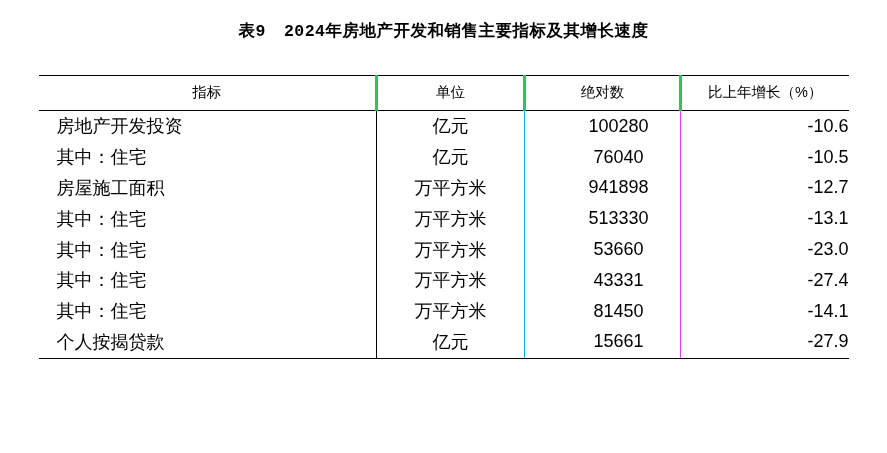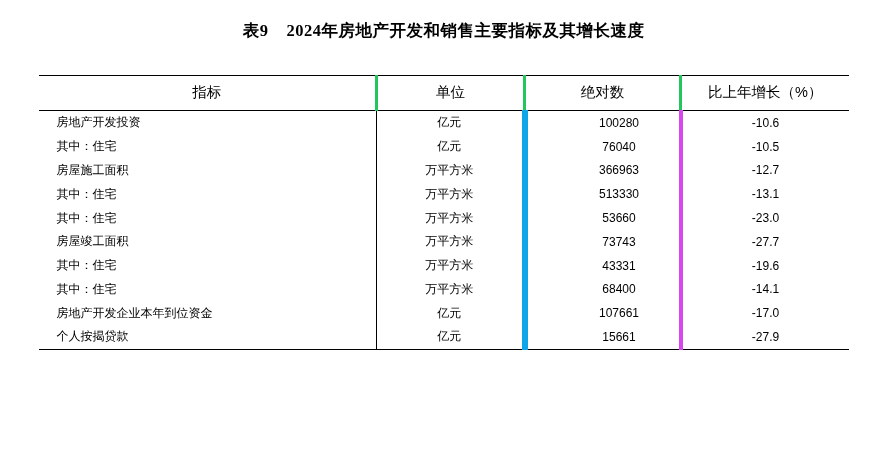--- a/index.html
+++ b/index.html
@@ -15,21 +15,21 @@
     overflow: hidden;
   }
   .page {
     position: relative;
     width: 887px;
     height: 453px;
     box-sizing: border-box;
   }
   .title {
     text-align: center;
-    font-family: Liberation Serif, serif;
+    font-family: Liberation Mono, monospace;
     font-weight: bold;
     font-size: 16.5px;
     letter-spacing: 0.5px;
     padding-top: 20px;
   }
   .title .num {
     margin-right: 18px;
   }
   .table-wrap {
     margin: 0 auto;
@@ -52,41 +52,41 @@
     padding: 7px 0 8px 0;
     border-top: 1.4px solid #000;
     border-bottom: 1.1px solid #000;
     font-size: 14.5px;
   }
   table.data thead th.sep {
     border-left: 3px solid #22c55e;
   }
   table.data tbody td {
     padding: 3.4px 0 3.4px 0;
-    font-size: 12px;
+    font-size: 18px;
     vertical-align: middle;
   }
   table.data tbody td.ind {
     text-align: left;
     padding-left: 18px;
     white-space: nowrap;
   }
   table.data tbody td.unit {
     text-align: center;
     border-left: 1px solid #000;
     margin-left: 14px;
   }
   table.data tbody td.abs {
     text-align: center;
-    border-left: 6px solid #0ea5e9;
+    border-left: 1px solid #0ea5e9;
     padding-left: 32px;
   }
   table.data tbody td.grw {
-    text-align: center;
-    border-left: 4px solid #d946ef;
+    text-align: right;
+    border-left: 1px solid #d946ef;
   }
   table.data tbody tr:last-child td {
     border-bottom: 1.4px solid #000;
     padding-bottom: 4px;
   }
   .ind-lvl1 { padding-left: 18px; }
   .ind-lvl2 { padding-left: 58px; font-family: Liberation Serif, serif; }
   .ind-lvl3 { padding-left: 98px; }
 </style>
 </head>
@@ -123,58 +123,46 @@
           </tr>
           <tr>
             <td class="ind ind-lvl2">其中：住宅</td>
             <td class="unit">亿元</td>
             <td class="abs">76040</td>
             <td class="grw">-10.5</td>
           </tr>
           <tr>
             <td class="ind ind-lvl1">房屋施工面积</td>
             <td class="unit">万平方米</td>
-            <td class="abs">366963</td>
+            <td class="abs">941898</td>
             <td class="grw">-12.7</td>
           </tr>
           <tr>
             <td class="ind ind-lvl2">其中：住宅</td>
             <td class="unit">万平方米</td>
             <td class="abs">513330</td>
             <td class="grw">-13.1</td>
           </tr>
           <tr>
             <td class="ind ind-lvl2">其中：住宅</td>
             <td class="unit">万平方米</td>
             <td class="abs">53660</td>
             <td class="grw">-23.0</td>
           </tr>
           <tr>
-            <td class="ind ind-lvl1">房屋竣工面积</td>
+            <td class="ind ind-lvl2">其中：住宅</td>
             <td class="unit">万平方米</td>
-            <td class="abs">73743</td>
-            <td class="grw">-27.7</td>
+            <td class="abs">43331</td>
+            <td class="grw">-27.4</td>
           </tr>
           <tr>
             <td class="ind ind-lvl2">其中：住宅</td>
             <td class="unit">万平方米</td>
-            <td class="abs">43331</td>
-            <td class="grw">-19.6</td>
-          </tr>
-          <tr>
-            <td class="ind ind-lvl2">其中：住宅</td>
-            <td class="unit">万平方米</td>
-            <td class="abs">68400</td>
+            <td class="abs">81450</td>
             <td class="grw">-14.1</td>
-          </tr>
-          <tr>
-            <td class="ind ind-lvl1">房地产开发企业本年到位资金</td>
-            <td class="unit">亿元</td>
-            <td class="abs">107661</td>
-            <td class="grw">-17.0</td>
           </tr>
           <tr>
             <td class="ind ind-lvl3">个人按揭贷款</td>
             <td class="unit">亿元</td>
             <td class="abs">15661</td>
             <td class="grw">-27.9</td>
           </tr>
         </tbody>
     </table>
   </div>

